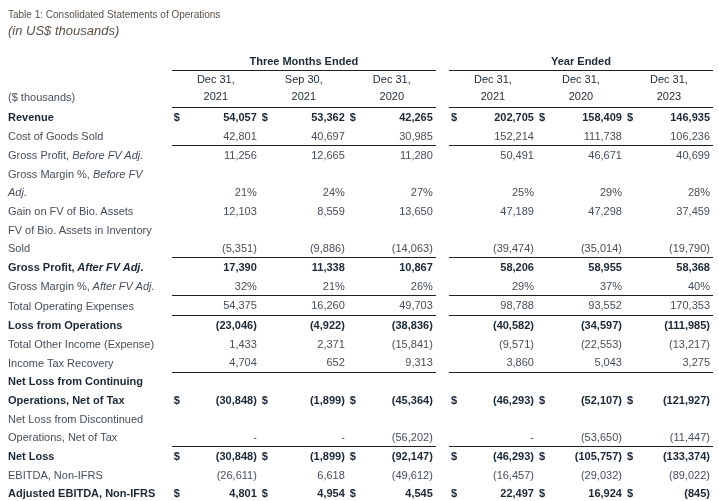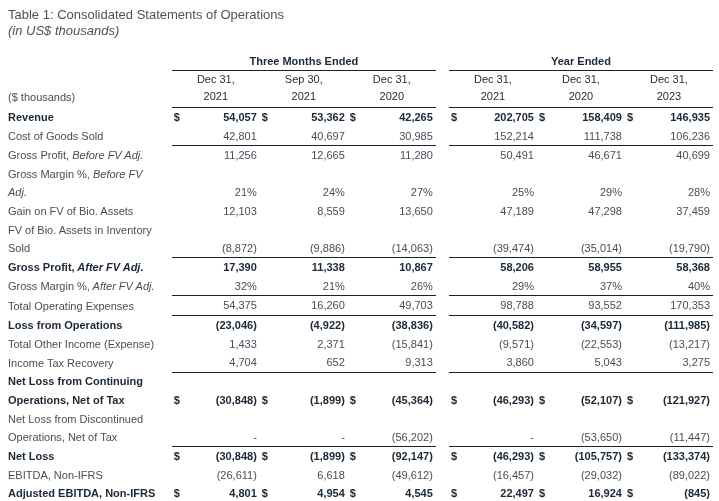--- a/index.html
+++ b/index.html
@@ -3,21 +3,21 @@
 <meta charset="utf-8">
 <style>
   html,body { margin:0; padding:0; }
   body {
     width:719px; height:501px; background:#ffffff; overflow:hidden;
     font-family:"Liberation Sans", sans-serif;
     color:#454e5a;
     -webkit-font-smoothing:antialiased;
   }
   .doc { padding:7px 0 0 8px; }
-  .title { color:#5b4f46; font-size:13px; line-height:16px; }
+  .title { color:#5b4f46; font-size:10px; line-height:16px; }
   .subtitle { color:#5b4f46; font-size:13px; line-height:16px; font-style:italic; }
 
   table.fin {
     border-collapse:collapse; table-layout:fixed;
     margin-top:14px; width:705px;
     font-size:11px; color:#454e5a;
   }
   col.c-label { width:162px; }
   col.c-val   { width:87px; }
   col.c-gap   { width:13px; }
@@ -301,21 +301,21 @@
               <span class="num">37,459</span>
             </div>
           </td>
         </tr>
         <tr>
           <td class="label"><span>FV of Bio. Assets in Inventory
 Sold</span></td>
           <td class="v">
             <div class="cw">
               <span class="cur"></span>
-              <span class="num">(8,872)</span>
+              <span class="num">(5,351)</span>
             </div>
           </td>
           <td class="v">
             <div class="cw">
               <span class="cur"></span>
               <span class="num">(9,886)</span>
             </div>
           </td>
           <td class="v">
             <div class="cw">

